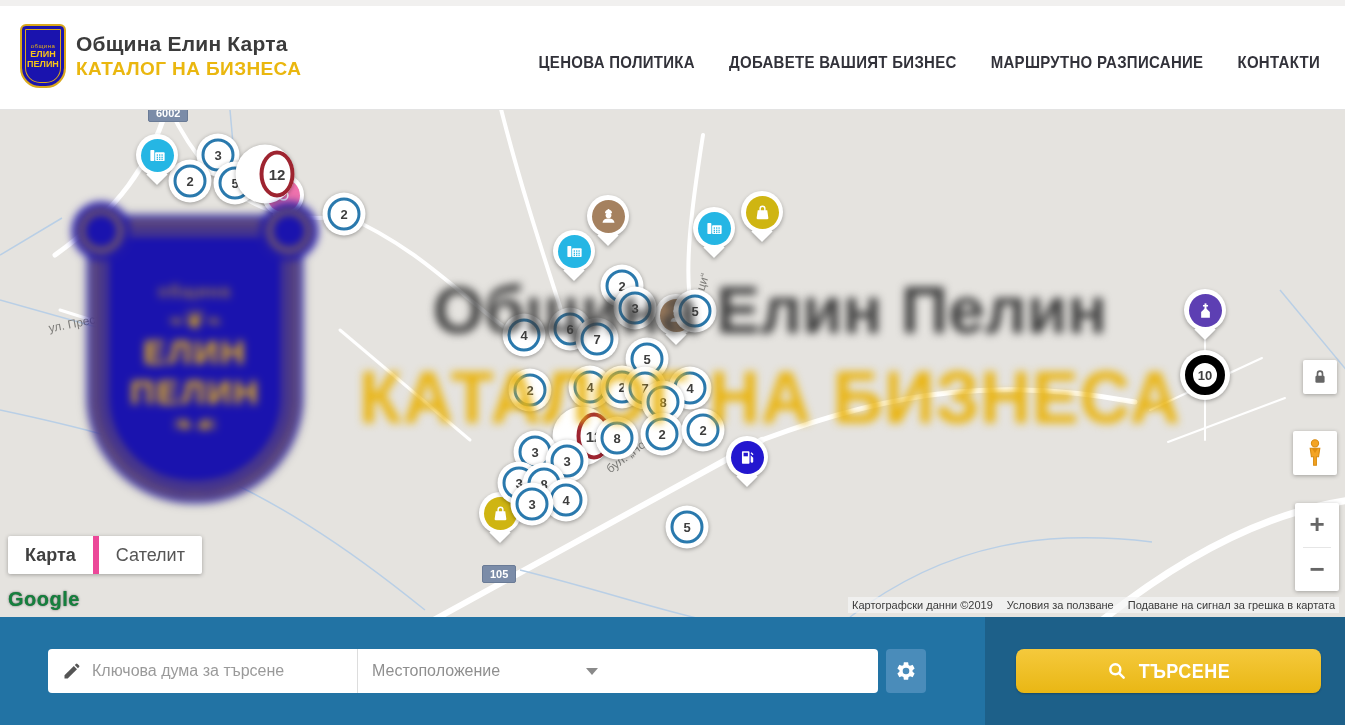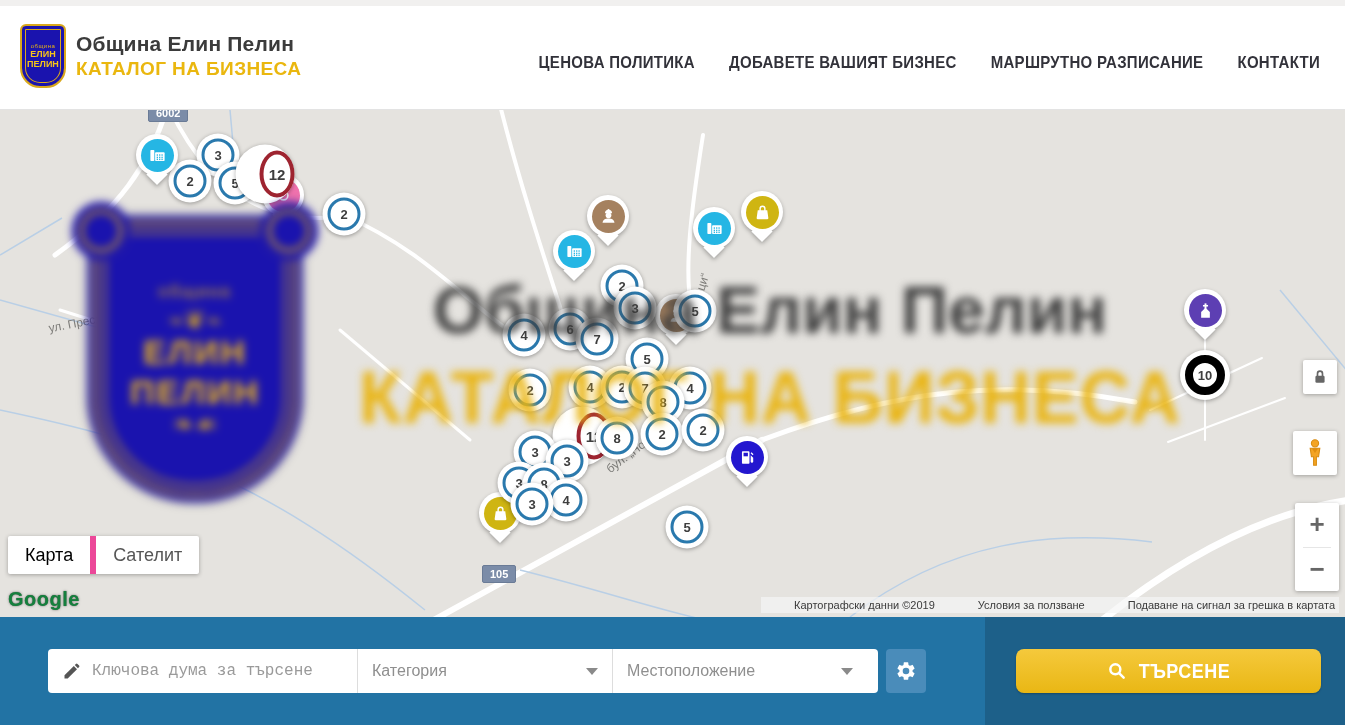--- a/index.html
+++ b/index.html
@@ -59,29 +59,29 @@
          filter:drop-shadow(0 2px 2px rgba(0,0,0,.3)); }
   .pin .tail { position:absolute; left:50%; bottom:-6px; width:15px; height:15px; background:#fff; transform:translateX(-50%) rotate(45deg); }
   .pin .head { position:absolute; inset:0; background:#fff; border-radius:50%; display:flex; align-items:center; justify-content:center; }
   .pin .disc { width:33px; height:33px; border-radius:50%; display:flex; align-items:center; justify-content:center; }
   .pin svg { width:19px; height:19px; }
 
   
   #maptype { position:absolute; left:8px; top:426px; height:38px; display:flex; background:#fff; border-radius:2px;
              box-shadow:0 1px 4px rgba(0,0,0,.3); z-index:8; }
   #maptype .mt { padding:0 17px; display:flex; align-items:center; font-size:18px; cursor:pointer; }
-  #maptype .mt.sel { font-weight:normal; color:#000000; }
+  #maptype .mt.sel { font-weight:bold; color:#404040; }
   #maptype .mt.uns { color:#565656; border-left:6px solid #ec4899; }
 
   #google-logo { position:absolute; left:8px; top:478px; color:#15803d; font-size:20px; font-weight:bold; letter-spacing:.5px;
                  text-shadow:0 0 3px rgba(0,0,0,.35), 0 0 1px rgba(0,0,0,.5); z-index:8; }
 
   #attribution { position:absolute; right:6px; top:487px; display:flex; gap:14px; font-size:11px; color:#3a3a3a;
                  background:rgba(245,245,245,.7); padding:2px 4px; z-index:8; }
-  #attribution span { white-space:nowrap;margin-left:29px; }
+  #attribution span { white-space:nowrap; }
   #attribution .lnk { cursor:pointer; }
 
   
   .ctl { position:absolute; background:#fff; box-shadow:0 1px 4px rgba(0,0,0,.3); border-radius:2px; z-index:8;
          display:flex; align-items:center; justify-content:center; cursor:pointer; }
   #lock-btn { left:1303px; top:250px; width:34px; height:34px; }
   #pegman-btn { left:1293px; top:321px; width:44px; height:44px; }
   #zoomctl { position:absolute; left:1295px; top:393px; width:44px; height:88px; background:#fff; border-radius:2px;
              box-shadow:0 1px 4px rgba(0,0,0,.3); z-index:8; display:flex; flex-direction:column; }
   #zoomctl .zb { flex:1; display:flex; align-items:center; justify-content:center; font-size:26px; color:#666;
@@ -91,21 +91,21 @@
   
   #searchbar { position:absolute; left:0; top:617px; width:1345px; height:108px; background:#2273a4; z-index:20; }
   #searchbar .right-panel { position:absolute; right:0; top:0; width:360px; height:108px; background:#1d6089; }
   #filterbox { position:absolute; left:48px; top:32px; width:830px; height:44px; background:#fff; border-radius:4px;
                display:flex; align-items:stretch; }
   .fseg { display:flex; align-items:center; cursor:pointer; position:relative; }
   #seg-keyword { width:310px; border-right:1px solid #ddd; padding:0 12px 0 14px; cursor:text; }
   #seg-category { width:255px; border-right:1px solid #ddd; padding:0 14px; }
   #seg-location { width:254px; padding:0 14px; }
   #keyword-input { border:none; outline:none; flex:1; font-size:16px; color:#555; margin-left:10px; min-width:0;
-                   font-family:Liberation Mono, monospace; }
+                   font-family:Liberation Sans, sans-serif; }
   #keyword-input::placeholder { color:#9a9a9a; }
   .sel-label { font-size:16px; color:#8f8f8f; flex:1; }
   .caret { width:0; height:0; border-left:6px solid transparent; border-right:6px solid transparent;
            border-top:7px solid #8a8a8a; }
   #gear-btn { position:absolute; left:886px; top:32px; width:40px; height:44px; background:#4a8cba; border-radius:4px;
               display:flex; align-items:center; justify-content:center; cursor:pointer; }
   #gear-btn svg { width:22px; height:22px; }
   #search-btn { position:absolute; left:1016px; top:32px; width:305px; height:44px; border:none; border-radius:8px;
                 background:linear-gradient(#f5c93c,#e9b714); display:flex; align-items:center; justify-content:center;
                 gap:12px; cursor:pointer; box-shadow:0 1px 2px rgba(0,0,0,.25); }
@@ -115,21 +115,21 @@
 <body>
 
 <div id="header">
   <div id="brand">
     <div class="shield-mini">
       <div class="t1">община</div>
       <div class="t2">ЕЛИН</div>
       <div class="t2">ПЕЛИН</div>
     </div>
     <div id="brand-text">
-      <div id="brand-title">Община Елин Пелин</div>
+      <div id="brand-title">Община Елин Карта</div>
       <div id="brand-subtitle">КАТАЛОГ НА БИЗНЕСА</div>
     </div>
   </div>
   <div id="nav">
     <div class="nav-item">ЦЕНОВА ПОЛИТИКА</div>
     <div class="nav-item">ДОБАВЕТЕ ВАШИЯТ БИЗНЕС</div>
     <div class="nav-item">МАРШРУТНО РАЗПИСАНИЕ</div>
     <div class="nav-item">КОНТАКТИ</div>
   </div>
 </div>
@@ -463,24 +463,20 @@
 <div id="searchbar">
   <div class="right-panel"></div>
   <div id="filterbox">
     <div class="fseg" id="seg-keyword">
       <svg width="20" height="20" viewBox="0 0 24 24">
         <path d="M3 17.2V21h3.8L18 9.8 14.2 6z" fill="#555"></path>
         <path d="M15.3 4.9l3.8 3.8 1.4-1.4a1.34 1.34 0 0 0 0-1.9l-1.9-1.9a1.34 1.34 0 0 0-1.9 0z" fill="#555"></path>
       </svg>
       <input id="keyword-input" type="text" placeholder="Ключова дума за търсене" style="">
     </div>
-    <div class="fseg" id="seg-category">
-      <div class="sel-label">Категория</div>
-      <div class="caret"></div>
-    </div>
     <div class="fseg" id="seg-location">
       <div class="sel-label">Местоположение</div>
       <div class="caret"></div>
     </div>
   </div>
   <div id="gear-btn">
     <svg viewBox="0 0 24 24">
       <path fill="#fff" d="M19.14 12.94c.04-.3.06-.61.06-.94s-.02-.64-.07-.94l2.03-1.58a.49.49 0 0 0 .12-.61l-1.92-3.32a.49.49 0 0 0-.59-.22l-2.39.96c-.5-.38-1.03-.7-1.62-.94l-.36-2.54a.484.484 0 0 0-.48-.41h-3.84c-.24 0-.43.17-.47.41l-.36 2.54c-.59.24-1.13.57-1.62.94l-2.39-.96a.488.488 0 0 0-.59.22L2.74 8.87c-.12.21-.08.47.12.61l2.03 1.58c-.05.3-.09.63-.09.94s.02.64.07.94l-2.03 1.58a.49.49 0 0 0-.12.61l1.92 3.32c.12.22.37.29.59.22l2.39-.96c.5.38 1.03.7 1.62.94l.36 2.54c.05.24.24.41.48.41h3.84c.24 0 .44-.17.47-.41l.36-2.54c.59-.24 1.13-.56 1.62-.94l2.39.96c.22.08.47 0 .59-.22l1.92-3.32a.49.49 0 0 0-.12-.61zM12 15.6A3.6 3.6 0 1 1 12 8.4a3.6 3.6 0 0 1 0 7.2z"></path>
     </svg>
   </div>

